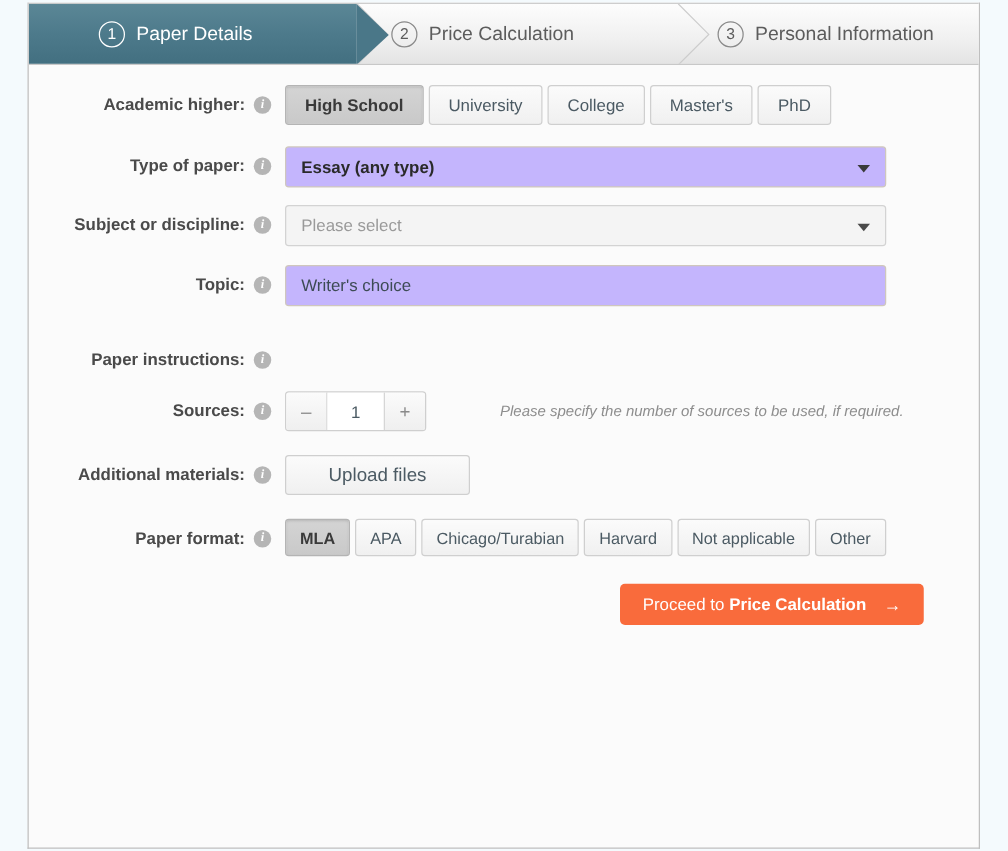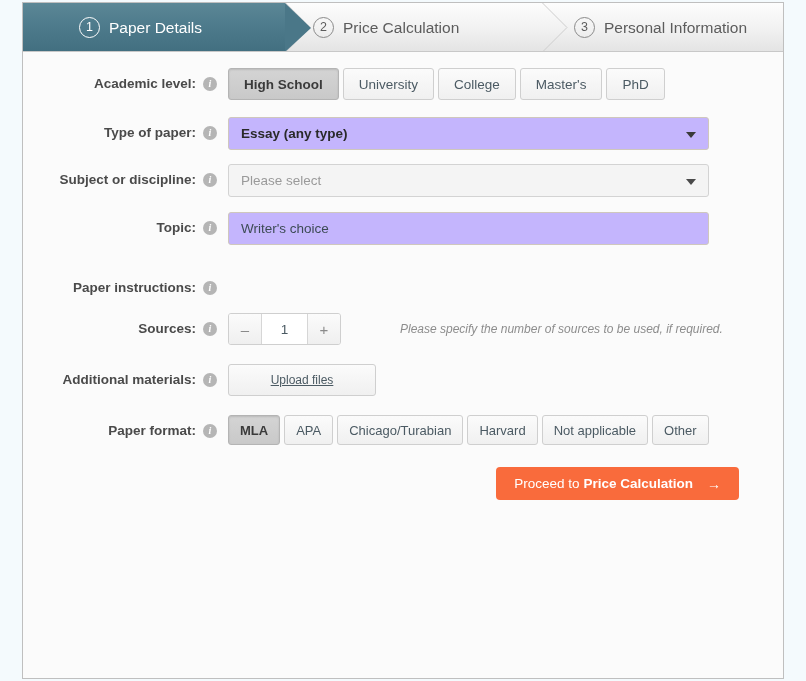--- a/index.html
+++ b/index.html
@@ -278,27 +278,26 @@
     white-space: nowrap;
   }
   .inline { display: flex; align-items: flex-start; }
 
   .upload {
     width: 148px;
     height: 32px;
     display: inline-flex;
     align-items: center;
     justify-content: center;
-    font-size: 12px;
+    font-size: 15px;
     color: #4b5a63;
     background: linear-gradient(to bottom, #fbfbfb 0%, #f0f0f0 100%);
     border: 1px solid #cfcfcf;
     border-radius: 3px;
     cursor: pointer;
-    text-decoration: underline;
   }
 
   
   .proceed-row { display: flex; justify-content: flex-end; padding-right: 44px; margin-top: 22px; }
   .proceed {
     height: 33px;
     padding: 0 18px;
     display: inline-flex;
     align-items: center;
     background: #f96b3c;
@@ -345,21 +344,21 @@
       <span class="num">3</span>
       <span>Personal Information</span>
     </div>
 
   </div>
 
   <div class="form">
 
     <div class="row" style="margin-bottom:17px;">
       <div class="label-col">
-        <span class="lt">Academic level:</span>
+        <span class="lt">Academic higher:</span>
         <span class="info">i</span>
       </div>
       <div class="field-col">
         <div class="btn-group">
           <div class="opt sel">High School</div>
           <div class="opt">University</div>
           <div class="opt">College</div>
           <div class="opt">Master's</div>
           <div class="opt">PhD</div>
         </div>

